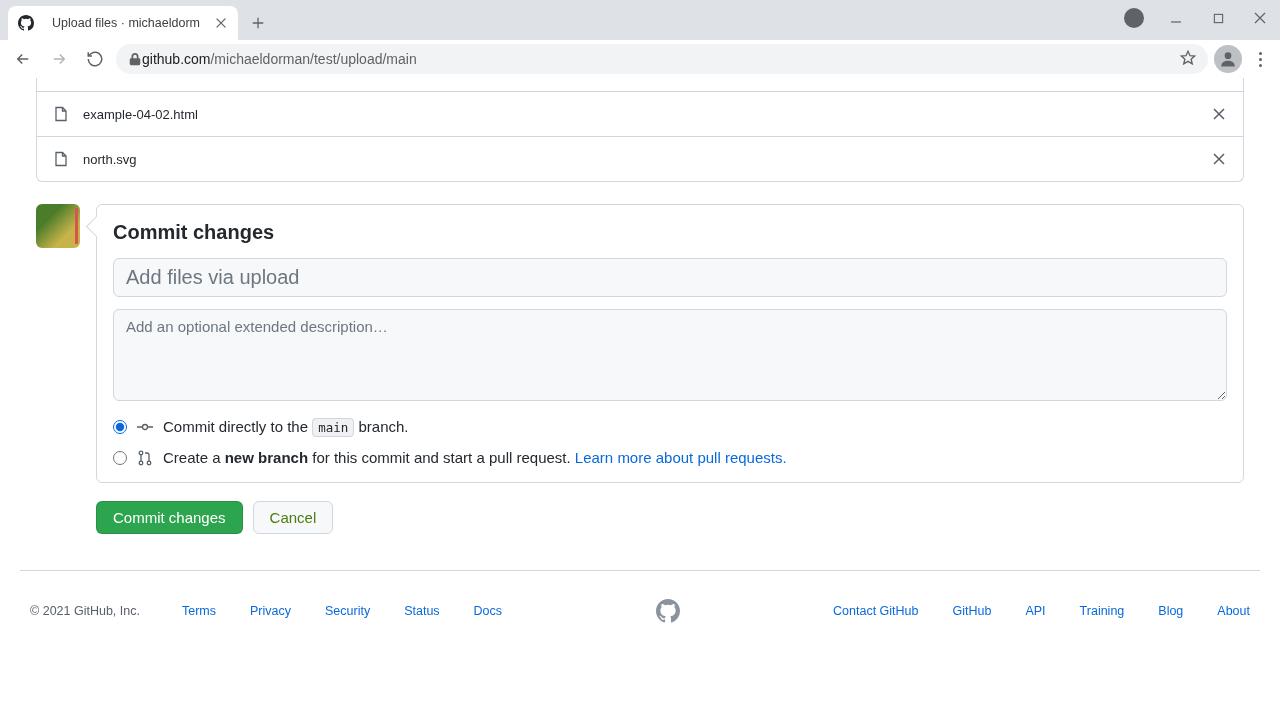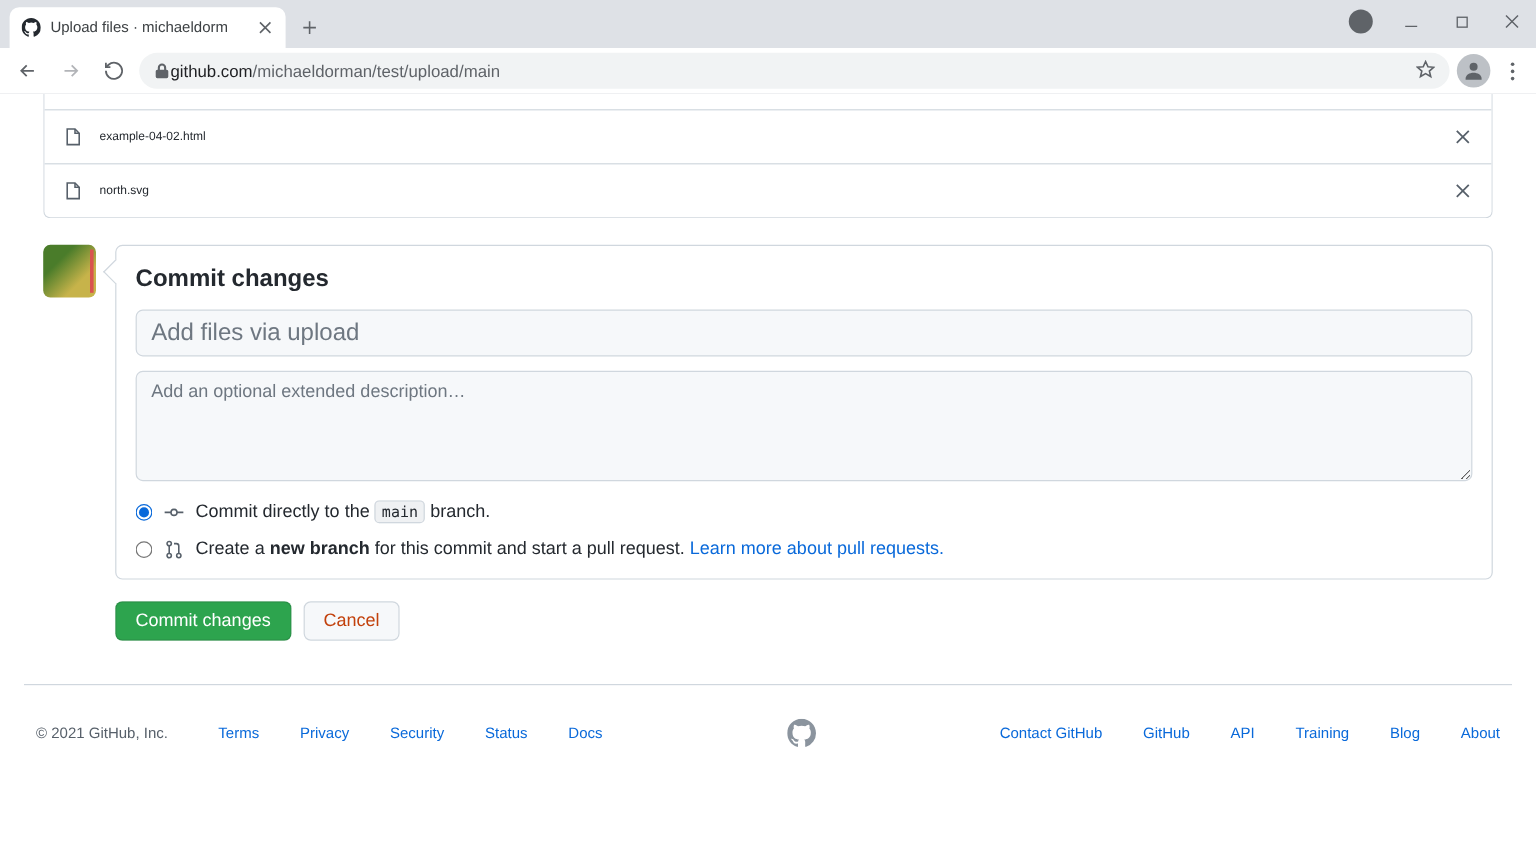--- a/index.html
+++ b/index.html
@@ -28,21 +28,21 @@
     border-radius: 8px 8px 0 0;
     display: flex;
     align-items: center;
     padding: 0 10px;
     gap: 8px;
     font-size: 12.5px;
     color: #3c4043;
     position: relative;
   }
   .tab .favicon { width: 16px; height: 16px; flex: 0 0 16px; }
-  .tab .title { flex: 1; white-space: nowrap; overflow: hidden; text-overflow: ellipsis; }
+  .tab .title { flex: 1; white-space: nowrap; overflow: hidden; text-overflow: ellipsis; margin-left: 10px; }
   .tab .close { width: 14px; height: 14px; color: #5f6368; }
   .newtab {
     width: 28px; height: 28px; margin-left: 6px; margin-bottom: 3px;
     display: flex; align-items: center; justify-content: center;
     color: #5f6368; border-radius: 50%;
   }
   .window-controls {
     position: absolute; right: 6px; top: 4px; display: flex; gap: 14px;
     color: #5f6368; align-items: center;
   }
@@ -101,21 +101,21 @@
     border-bottom: 1px solid #d0d7de;
   }
   .file-row {
     display: flex;
     align-items: center;
     padding: 14px 16px;
     border-bottom: 1px solid #d0d7de;
     gap: 14px;
   }
   .file-row:last-child { border-bottom: none; }
-  .file-row .fname { flex:1; font-size:10px; }
+  .file-row .fname { flex:1; font-size:13px; }
   .file-row .remove { color:#57606a; width:16px; height:16px; }
   .file-row .file-ico { width:16px; height:16px; color:#57606a; }
 
   .commit-area {
     display:flex;
     margin: 22px 16px 0 16px;
     gap: 16px;
   }
   .avatar-img {
     width: 44px; height:44px; border-radius:6px;
@@ -195,21 +195,21 @@
     background:#2da44e;
     color:#fff;
     border:1px solid rgba(27,31,36,.15);
     border-radius:6px;
     padding: 7px 16px;
     font-size:15px;
     font-weight:500;
   }
   .btn-danger-outline{
     background:#f6f8fa;
-    color:#c2410c;
+    color:#4d7c0f;
     border:1px solid #d0d7de;
     border-radius:6px;
     padding:7px 16px;
     font-size:15px;
   }
   .footer {
     border-top:1px solid #d0d7de;
     margin: 36px 0 0 0;
     padding: 28px 10px 0 10px;
     display:flex;

